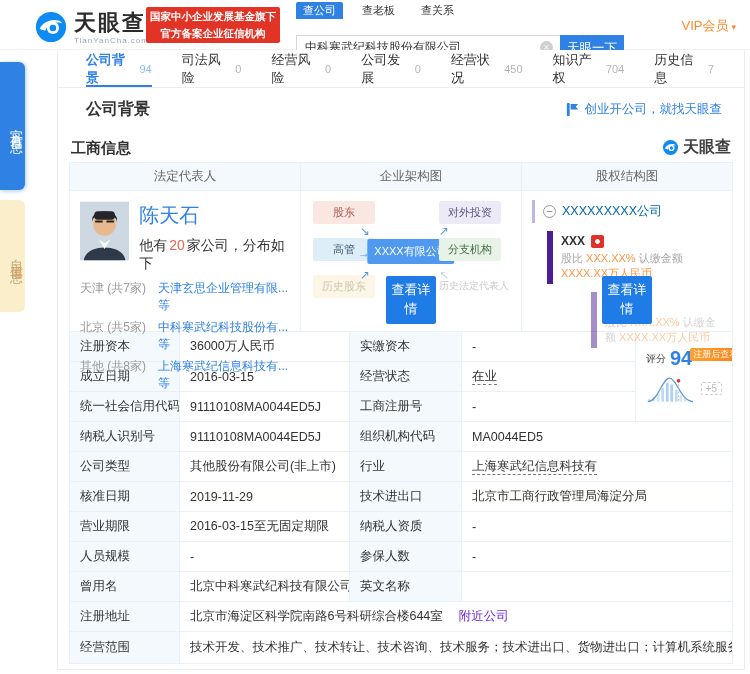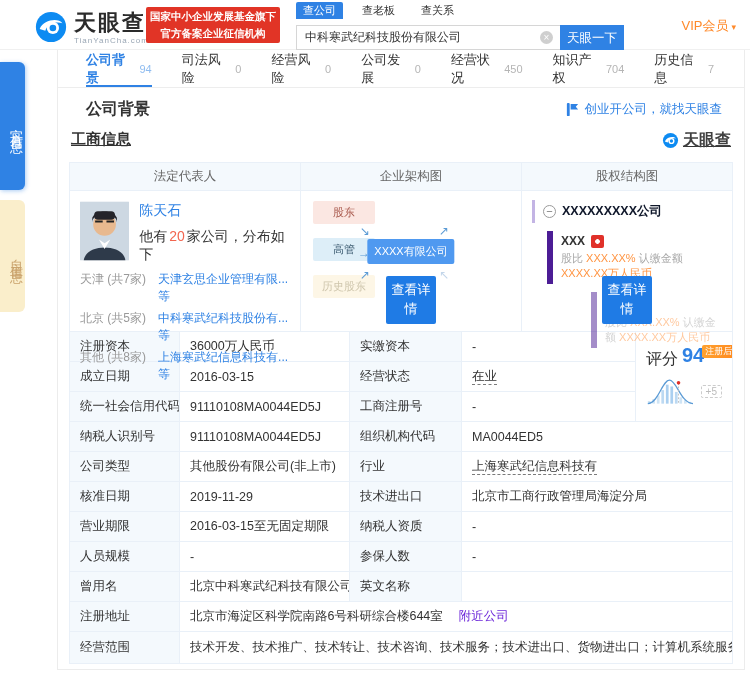--- a/index.html
+++ b/index.html
@@ -13,21 +13,21 @@
   .logo svg { width:34px; height:34px; }
   .logo-txt { margin-left:6px; }
   .logo-cn { font-size:22px; font-weight:bold; color:#2b2b2b; letter-spacing:2px; }
   .logo-en { font-size:8px; color:#9aa7b5; letter-spacing:1px; margin-top:-2px; }
   .gov-badge { position:absolute; left:146px; top:7px; width:134px; height:36px; background:#e13426;
     color:#fff; font-size:10.5px; font-weight:bold; text-align:center; line-height:17px; border-radius:2px; padding-top:1px; }
   .search-wrap { position:absolute; left:296px; top:2px; }
   .search-tabs { display:flex; gap:12px; height:17px; align-items:center; }
   .stab { font-size:11px; color:#333; padding:1px 7px; cursor:pointer; }
   .stab.active { background:#2f82e4; color:#fff; border-radius:2px 2px 0 0; }
-  .search-row { display:flex; margin-top:6px; }
+  .search-row { display:flex; margin-top:16px; }
   .search-box { position:relative; width:264px; }
   .search-box input { width:100%; height:25px; border:1px solid #d6d6d6; border-right:none;
     padding:0 24px 0 8px; font-size:12px; color:#333; outline:none; font-family:inherit; }
   .clear-ic { position:absolute; right:7px; top:6px; width:13px; height:13px; border-radius:50%;
     background:#cfcfcf; color:#fff; font-size:10px; line-height:13px; text-align:center; cursor:pointer; }
   .clear-ic::before { content:"×"; }
   .search-btn { height:27px; width:64px; background:#2f82e4; color:#fff; border:none; font-size:12.5px;
     cursor:pointer; font-family:inherit; }
   .vip { position:absolute; right:14px; top:17px; color:#ff8a2b; font-size:13px; cursor:pointer; }
   .vip .caret { font-size:9px; margin-left:3px; }
@@ -48,40 +48,40 @@
   .nav-tab .cnt { font-size:11px; color:#b5b5b5; margin-left:3px; }
   .nav-tab.active { color:#2f82e4; font-weight:bold; }
   .nav-tab.active .cnt { color:#8fbcf0; font-weight:normal; }
   .nav-tab.active::after { content:""; position:absolute; left:0; right:0; bottom:0; height:2px; background:#2f82e4; }
 
   .sec-head { display:flex; justify-content:space-between; align-items:center; height:42px; padding:0 22px 0 28px; }
   .sec-title { font-size:16px; font-weight:bold; color:#333; }
   .promo { display:flex; align-items:center; color:#2f82e4; font-size:12.5px; cursor:pointer; gap:5px; }
 
   .content { padding:0 11px; }
-  .biz-head { display:flex; justify-content:space-between; align-items:flex-start; height:28px; padding:0 2px;text-decoration:underline; }
+  .biz-head { display:flex; justify-content:space-between; align-items:flex-end; height:28px; padding:0 2px; }
   .biz-title { font-size:15px; font-weight:bold; color:#333; }
   .watermark { display:flex; align-items:center; gap:4px; }
   .watermark svg { width:17px; height:17px; }
   .wm-txt { font-size:16px; font-weight:bold; color:#404040; }
 
   
   .panels { border:1px solid #e9f0f8; border-bottom:none; margin-top:4px; }
   .prow { display:grid; grid-template-columns:231px 221px 1fr; }
   .phead { background:#f4f9fd; border-bottom:1px solid #e9f0f8; }
   .phead .pcell { height:27px; line-height:27px; text-align:center; color:#666; font-size:12.5px; }
   .pcell { border-right:1px solid #e9f0f8; }
   .pcell:last-child { border-right:none; }
   .pbody .pcell { height:140px; position:relative; }
 
   
   .rep { padding:9px 10px 0 10px; }
   .rep-top { display:flex; gap:10px; }
   .rep-top svg { width:52px; height:62px; border-radius:2px; }
-  .rep-name { color:#2f82e4; font-size:14px; cursor:pointer; margin-top:2px; }
+  .rep-name { color:#2f82e4; font-size:20px; cursor:pointer; margin-top:2px; }
   .rep-desc { font-size:14px; color:#333; margin-top:8px; }
   .rep-desc .num { color:#f2654f; margin:0 2px; }
   .rep-list { margin-top:7px; }
   .rep-row { display:flex; font-size:12px; margin-top:5px; }
   .rep-region { color:#999; width:84px; }
   .rep-co { color:#2f82e4; cursor:pointer; }
 
   
   .org { padding:10px 12px; height:100%; }
   .org-col { position:absolute; top:10px; display:flex; flex-direction:column; gap:14px; }
@@ -101,41 +101,41 @@
   .detail-btn { position:absolute; left:50%; bottom:7px; transform:translateX(-50%); width:50px;
     background:#1f7be5; color:#fff; font-size:13px; text-align:center; padding:5px 5px; line-height:1.45;
     border-radius:2px; cursor:pointer; z-index:3; }
 
   
   .eq { padding:9px 10px; height:100%; }
   .eq-root { display:flex; align-items:center; gap:6px; border-left:3px solid #c3b4e4; padding:3px 0 3px 8px; }
   .minus-ic { width:13px; height:13px; border:1px solid #9a9a9a; border-radius:50%; color:#777;
     font-size:11px; line-height:11px; text-align:center; flex:none; cursor:pointer; }
   .minus-ic::before { content:"−"; }
-  .eq-root-name { font-size:12.5px; font-weight:bold; color:#0f172a; }
+  .eq-root-name { font-size:12.5px; font-weight:normal; color:#0369a1; }
   .eq-children { margin-left:15px; }
   .eq-child { border-left:6px solid #4c1d95; padding:3px 0 3px 8px; margin-top:8px; }
   .eq-child.dim { opacity:.5;margin-left:44px; }
   .eq-name { font-size:12px; font-weight:bold; color:#333; display:flex; align-items:center; gap:6px; }
   .ctrl-badge { width:13px; height:13px; border-radius:2px;
     background:radial-gradient(circle at 50% 50%, #fff 0 2.2px, #e0312a 2.3px); flex:none; }
   .eq-line { font-size:11px; color:#a8a8a8; margin-top:3px; }
   .eq-line .ov { color:#ff9442; }
 
   
   table.fields { width:100%; border-collapse:collapse; table-layout:fixed; font-size:12.5px; }
   table.fields td { border:1px solid #e9f0f8; padding:6px 10px; color:#333; vertical-align:middle;
     overflow:hidden; white-space:nowrap; }
   td.lbl { background:#f4f9fd; color:#555; }
   td.score-cell { vertical-align:top; padding:6px 5px; white-space:normal; }
   .u-dash { border-bottom:1px dashed #7a7a7a; padding-bottom:1px; }
   .lnk { color:#6d28d9; cursor:pointer; margin-left:16px; }
   td.wrap { white-space:normal; line-height:1.55; }
   .score-top { display:flex; align-items:flex-start; }
-  .score-lab { font-size:16px; color:#333; margin-top:4px;text-align:center; }
+  .score-lab { font-size:10px; color:#333; margin-top:4px;text-align:center; }
   .score-val { font-size:20px; font-weight:bold; color:#2f82e4; margin-left:4px; line-height:1; }
   .score-badge { background:linear-gradient(90deg,#ffa12e,#ff7e17); color:#fff; font-size:9px;
     padding:1px 3px; border-radius:2px; margin-left:-2px; height:13px; line-height:11px; white-space:nowrap; }
   .score-bottom { display:flex; align-items:center; gap:4px; margin-top:4px; }
   .score-note { border:1px dashed #ccc; color:#bbb; font-size:10px; padding:0 4px; border-radius:2px; }
 </style>
 </head>
 <body>
 
 <div class="header">
@@ -284,20 +284,25 @@
             <span class="obox b-ex">高管</span>
             <span class="obox b-hi">历史股东</span>
           </div>
           <span class="arr" style="left:59px;top:33px;">↘</span>
           <span class="arr" style="left:57px;top:55px;">→</span>
           <span class="arr" style="left:59px;top:77px;">↗</span>
           <div class="org-center">XXXX有限公司</div>
           <span class="arr" style="right:72px;top:33px;">↗</span>
           <span class="arr" style="right:74px;top:55px;">→</span>
           <span class="arr dim" style="right:72px;top:77px;">↖</span>
+          <div class="org-col right">
+            <span class="obox b-in">对外投资</span>
+            <span class="obox b-br">分支机构</span>
+            <span class="obox b-hr">历史法定代表人</span>
+          </div>
           <div class="detail-btn">查看详情</div>
         </div>
 
         <div class="pcell eq">
           <div class="eq-root">
             <span class="minus-ic"></span>
             <span class="eq-root-name">XXXXXXXXX公司</span>
           </div>
           <div class="eq-children">
             <div class="eq-child">

